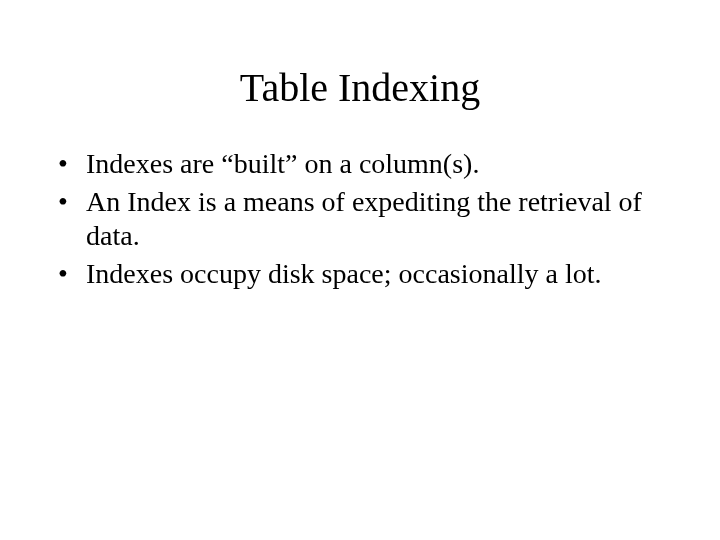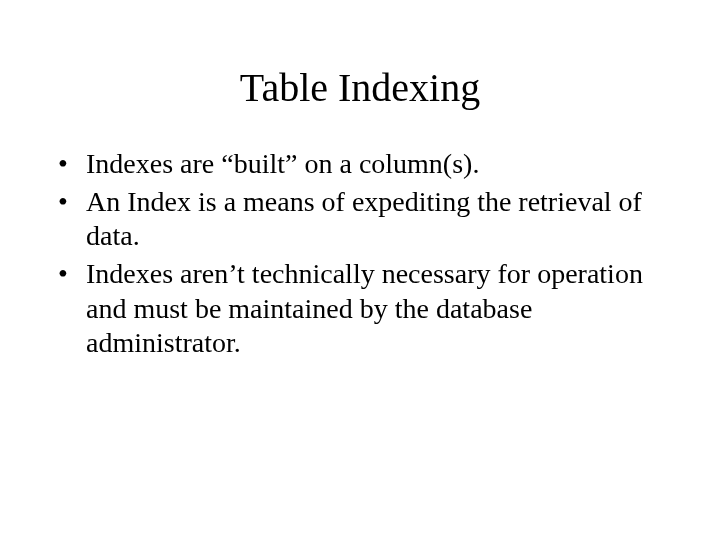--- a/index.html
+++ b/index.html
@@ -45,15 +45,15 @@
   }
 </style>
 </head>
 <body>
 
 <div class="slide">
   <h1 class="title">Table Indexing</h1>
   <ul class="bullets">
     <li>Indexes are “built” on a column(s).</li>
     <li>An Index is a means of expediting the retrieval of data.</li>
-    <li>Indexes aren’t technically necessary for operation and must be maintained by the database administrator.</li>
+    <li>Indexes occupy disk space; occasionally a lot.</li>
   </ul>
 </div>
 
 </body></html>

